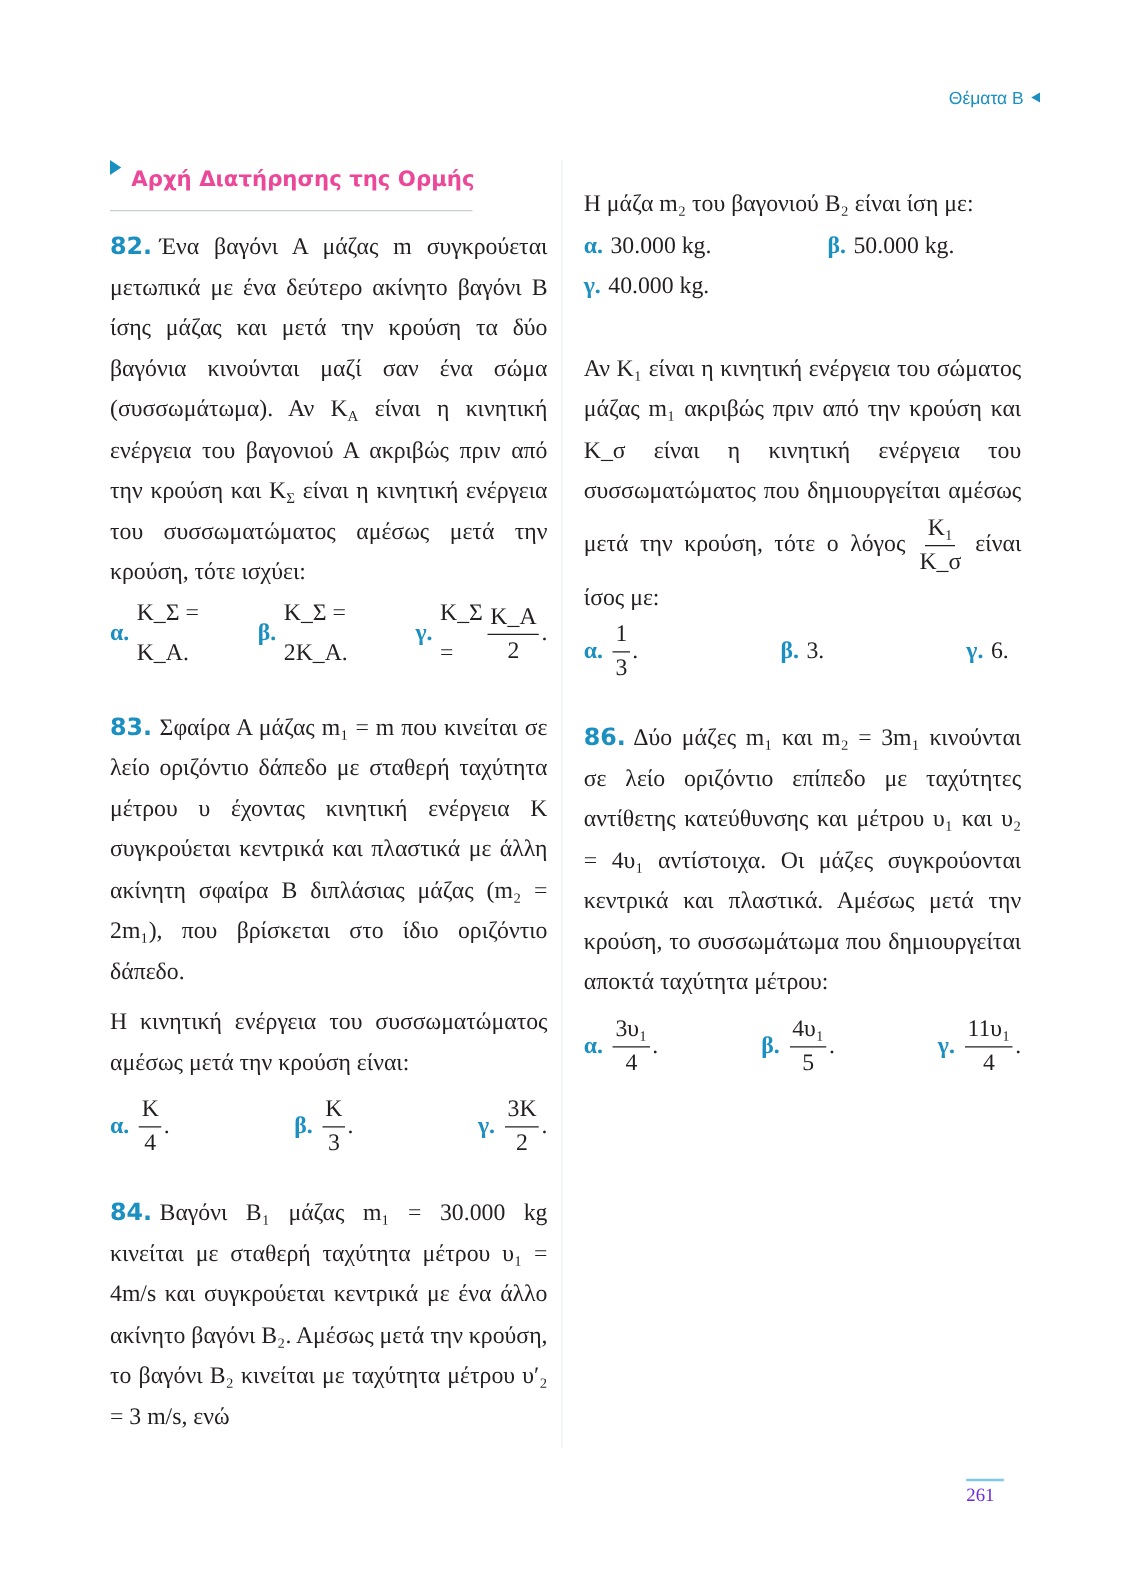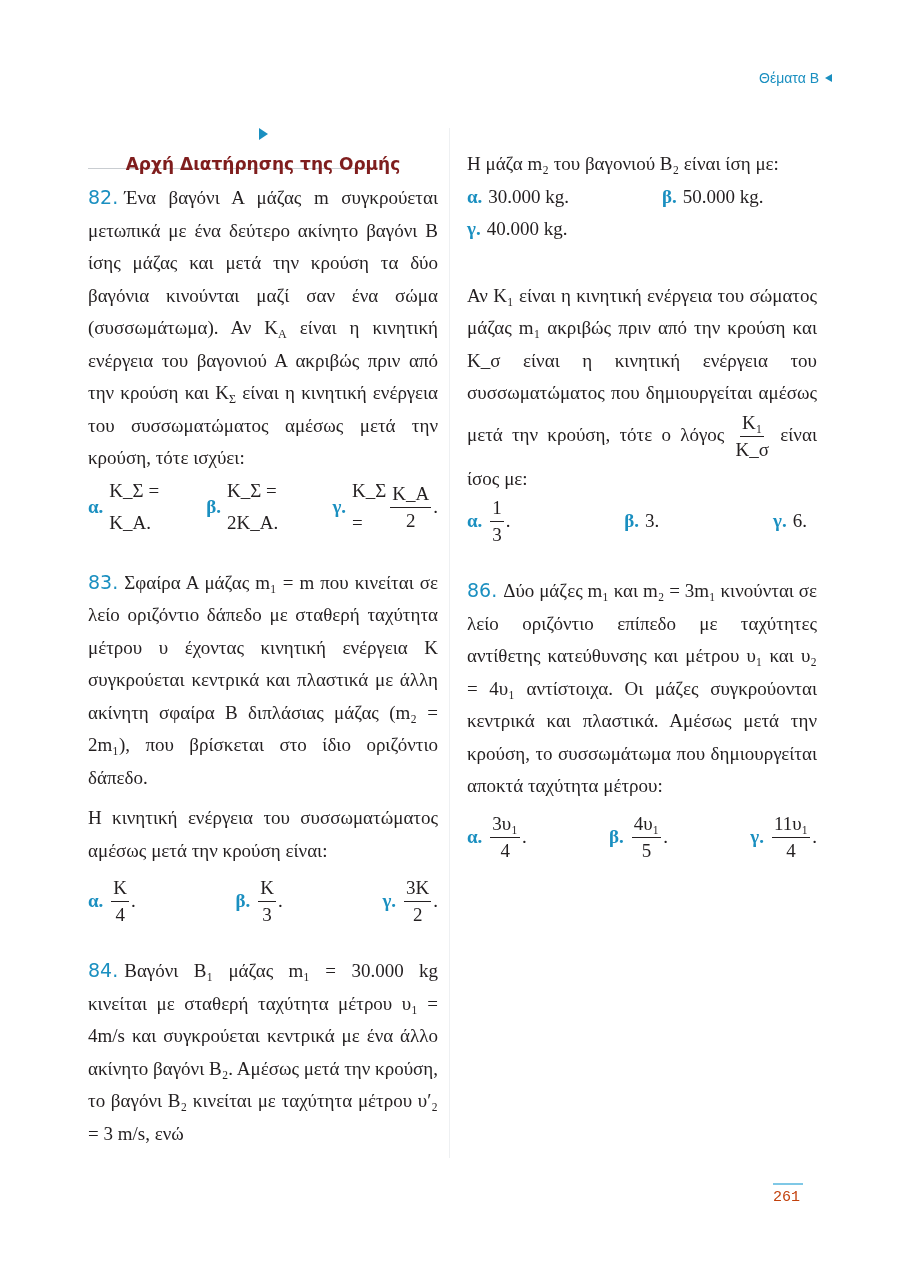--- a/index.html
+++ b/index.html
@@ -6,39 +6,39 @@
   body { width:900px; height:1271px; position:relative; overflow:hidden;
          font-family:"Liberation Serif", serif; color:#231f20; }
   .running-head { position:absolute; top:70px; right:68px; font-family:Liberation Sans, sans-serif;
          font-size:14px; color:#1a8fc0; display:flex; align-items:center; gap:6px; }
   .running-head .tri { width:0; height:0; border-top:4px solid transparent; border-bottom:4px solid transparent;
          border-right:7px solid #1a8fc0; display:inline-block; }
   .col { position:absolute; top:128px; width:350px; font-size:19px; line-height:32.5px; }
   .col-left { left:88px; }
   .col-right { left:467px; }
   .divider { position:absolute; left:449px; top:128px; width:1px; height:1030px; background:#eef0f2; }
-  .section-title { font-family:"DejaVu Sans", sans-serif; font-weight:bold; color:#7f1d1d;
-         font-size:17px; display:flex; align-items:center; gap:8px; height:38px; margin-bottom:0;flex-direction:column; }
+  .section-title { font-family:"DejaVu Sans", sans-serif; font-weight:bold; color:#ec4899;
+         font-size:17px; display:flex; gap:8px; height:38px; margin-bottom:0; }
   .section-title .tri { width:0; height:0; border-top:6px solid transparent; border-bottom:6px solid transparent;
          border-left:9px solid #1a8fc0; display:inline-block; }
   .section-rule { height:1px; background:#c9cdd1; margin:2px 0 12px 0; width:290px; }
   p { margin:0; text-align:justify; }
-  .qnum { font-family:"DejaVu Sans", sans-serif; font-weight:normal; color:#1a8fc0; font-size:19px; margin-right:6px; }
+  .qnum { font-family:"DejaVu Sans", sans-serif; font-weight:bold; color:#1a8fc0; font-size:19px; margin-right:6px; }
   .opt-label { color:#1a8fc0; font-weight:bold; margin-right:6px; }
   .options { display:flex; justify-content:space-between; align-items:center; }
   .options.left { justify-content:flex-start; }
   .opt { display:inline-flex; align-items:center; }
   .frac { display:inline-flex; flex-direction:column; align-items:center; vertical-align:middle;
           line-height:26px; margin:0 2px;font-family:Liberation Serif, serif; }
   .frac .num { border-bottom:1px solid #231f20; padding:0 2px; }
   .problem { margin-bottom:0; }
   .gap { height:26px; }
   .gap-s { height:8px; }
   sub { font-size:12px; vertical-align:-4px; line-height:0; }
-  .page-num { position:absolute; left:773px; top:1183px; font-family:Liberation Mono, monospace; font-size:15px; color:#c2410c; }
+  .page-num { position:absolute; left:773px; top:1183px; font-family:Liberation Serif, serif; font-size:15px; color:#6d28d9; }
   .page-num .rule { width:30px; height:2px; background:#7fc8e6; margin:0 auto 4px auto; }
 </style>
 </head>
 <body>
 
 <div class="running-head">
   <span>Θέματα Β</span>
   <span class="tri"></span>
 </div>
 

